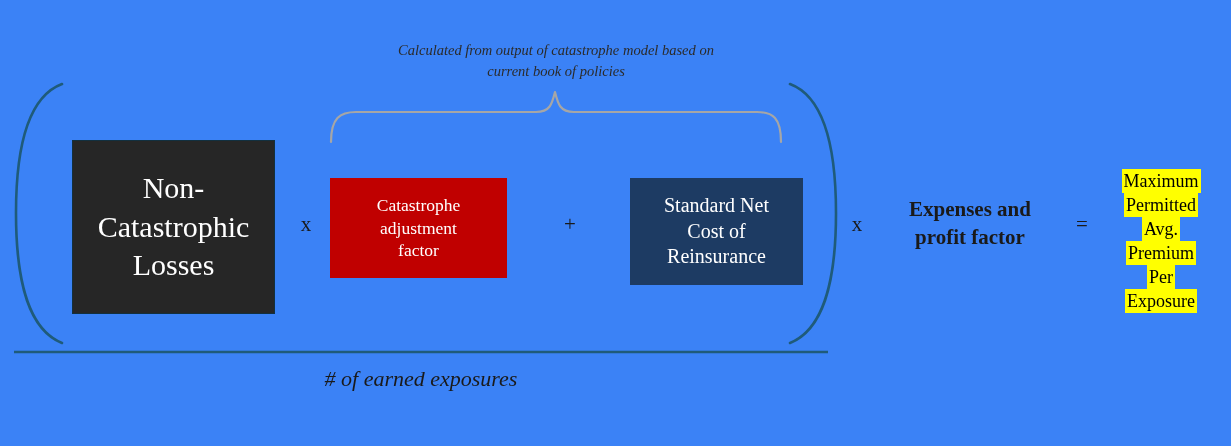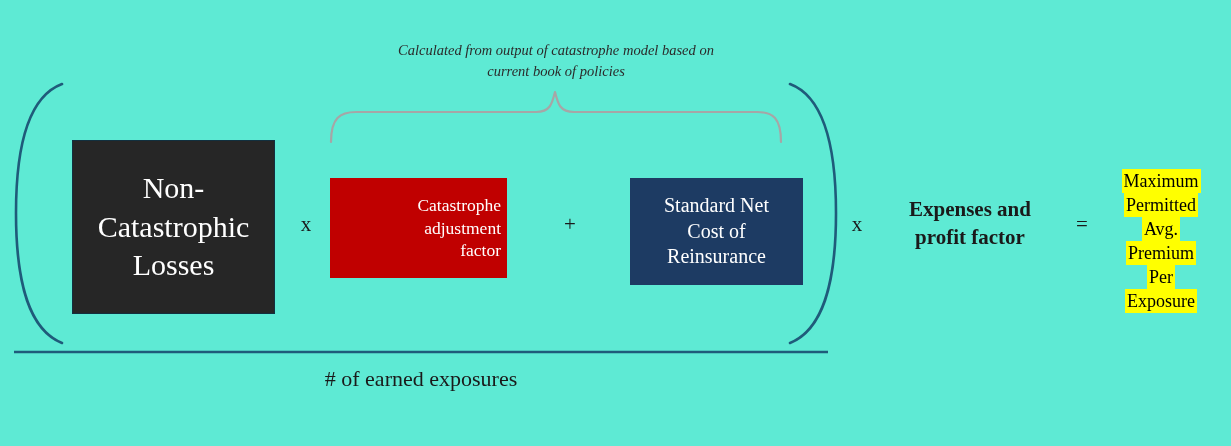--- a/index.html
+++ b/index.html
@@ -9,21 +9,21 @@
     background: #ffffff;
   }
   body {
     font-family: "Liberation Serif", "DejaVu Serif", serif;
     color: #1a1a1a;
   }
   #canvas {
     position: relative;
     width: 1231px;
     height: 446px;
-    background: #5eead4;
+    background: #3b82f6;
     overflow: hidden;
   }
   .abs { position: absolute; }
 
   
   #decor {
     position: absolute;
     left: 0; top: 0;
     width: 1231px;
     height: 446px;
@@ -47,21 +47,20 @@
     width: 203px; height: 174px;
     background: #262626;
     border: 1px solid #12303f;
     font-size: 30px;
   }
   #box-catadj {
     left: 330px; top: 178px;
     width: 177px; height: 100px;
     background: #c00000;
     font-size: 17.5px;
-    text-align: right;
   }
   #box-reins {
     left: 630px; top: 178px;
     width: 173px; height: 107px;
     background: #1d3b63;
     font-size: 20px;
   }
 
   
   .op {
@@ -95,20 +94,21 @@
     line-height: 1.45;
     color: #2b2b2b;
   }
 
   #denominator {
     left: 14px; top: 366px;
     width: 814px;
     text-align: center;
     font-size: 22px;
     color: #1a1a1a;
+    font-style: italic;
   }
 
   
   #result {
     left: 1100px; top: 170px;
     width: 122px;
     text-align: center;
     font-size: 18px;
     line-height: 1.33;
     color: #000000;

